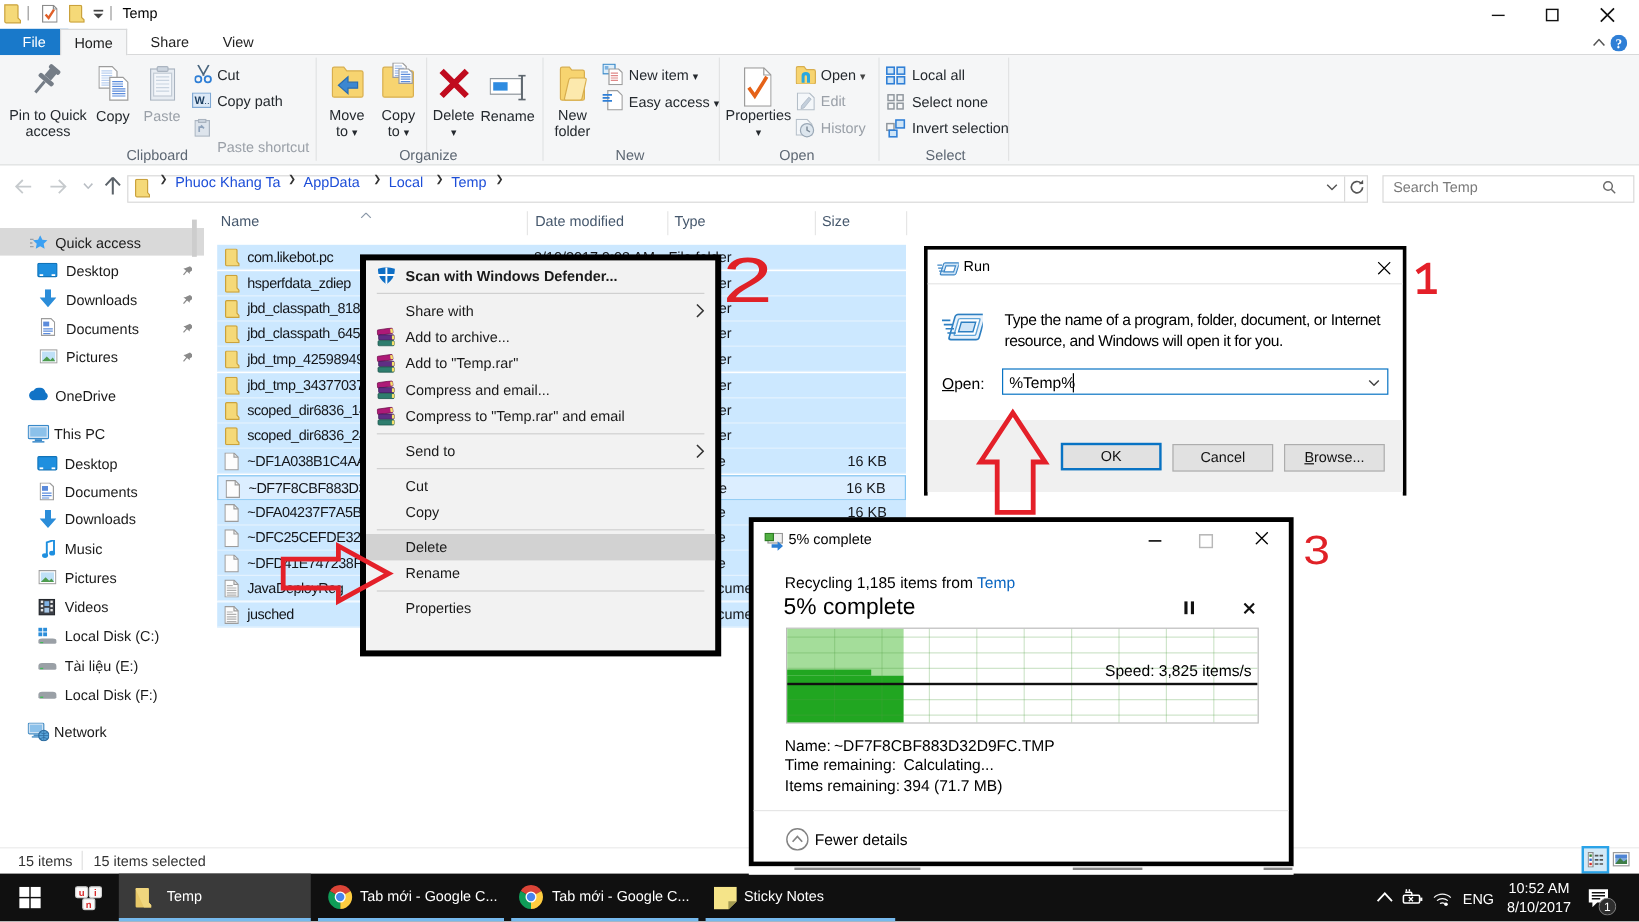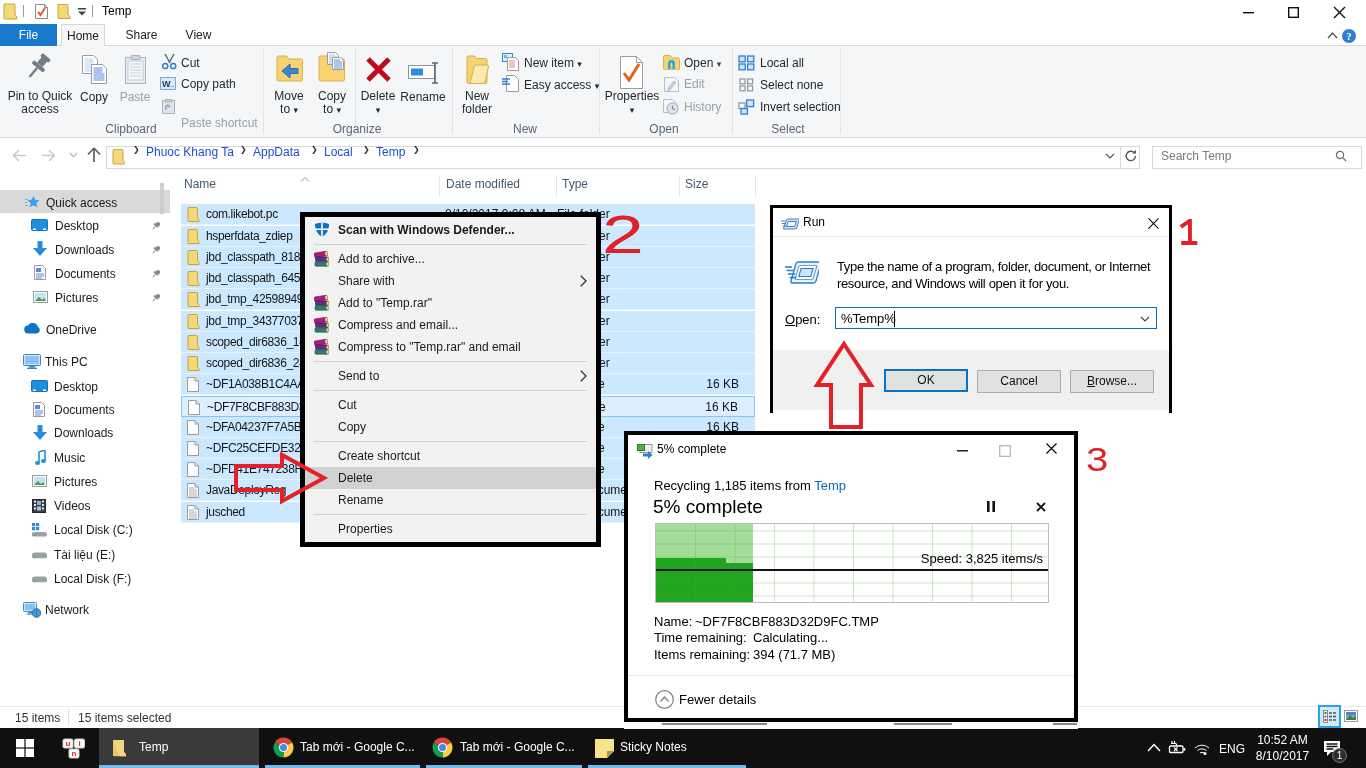--- a/index.html
+++ b/index.html
@@ -10,21 +10,21 @@
 
 
 #titlebar { left:0; top:0; width:1366px; height:24px; background:#fff; }
 .qat-sep { width:1px; height:12px; background:#9a9a9a; top:5px; }
 #title-text { left:102px; top:4px; font-size:12px; color:#000; }
 
 
 #tabrow { left:0; top:24px; width:1366px; height:22px; background:#fff; border-bottom:1px solid #d8d9da; }
 .tab { position:absolute; top:0; height:22px; display:flex; align-items:center; justify-content:center; font-size:12px; color:#222; }
 #tab-file { left:0; width:57px; background:#1979ca; color:#fff; }
-#tab-home { left:61px; width:44px; background:#f5f6f7; border:1px solid #d8d9da; border-bottom:none; height:23px; }
+#tab-home { left:50px; width:56px; background:#f5f6f7; border:1px solid #d8d9da; border-bottom:none; height:23px; }
 #tab-share { left:113px; width:57px; }
 #tab-view { left:170px; width:57px; }
 
 
 #ribbon { left:0; top:46px; width:1366px; height:92px; background:#f5f6f7; border-bottom:1px solid #d8d9da; }
 .rib-sep { position:absolute; top:2px; width:1px; height:86px; background:#e2e3e4; }
 .rib-label { position:absolute; top:122px; font-size:12px; color:#5d6773; width:120px; text-align:center; }
 .bigbtn { position:absolute; top:49px; width:70px; text-align:center; font-size:12px; color:#24292e; }
 .smalltxt { position:absolute; font-size:12px; color:#24292e; }
 .gray { color:#9aa0a8; }
@@ -766,33 +766,33 @@
 
 <div class="abs" id="ctxmenu">
     <div id="ctxinner">
   <div class="mi" style="font-weight:bold;">
     <svg class="mico" width="16" height="16" viewBox="0 0 16 16">
           <path d="M1 2 q7 -2.5 14 0 q0.5 8 -7 13 q-7.5 -5 -7 -13 z" fill="#0f6fc5"></path>
           <path d="M8 1 V15 M1 7.2 H15" stroke="#fff" stroke-width="1.6"></path>
         </svg>
     Scan with Windows Defender...</div>
   <div class="msep"></div>
+  <div class="mi">Share with<svg class="marrow" width="7" height="12" viewBox="0 0 7 12">
+          <path d="M0.8 0.8 L6 6 L0.8 11.2" fill="none" stroke="#333" stroke-width="1.3"></path>
+        </svg></div>
   <div class="mi"><svg class="mico" width="16" height="16" viewBox="0 0 16 16">
           <g transform="rotate(-8 8 8)">
             <rect x="1" y="1" width="13" height="4.6" rx="1" fill="#ad1a77" stroke="#6d0f4a" stroke-width="0.6"></rect>
             <rect x="12" y="1.6" width="2" height="3.4" fill="#f7e26b"></rect>
           </g>
           <rect x="1.5" y="6" width="13" height="4.4" rx="1" fill="#5f2d84" stroke="#3c1a56" stroke-width="0.6"></rect>
           <rect x="12.6" y="6.6" width="2" height="3.2" fill="#f7e26b"></rect>
           <rect x="1" y="10.8" width="13.5" height="4.4" rx="1" fill="#2e7d6e" stroke="#1b5248" stroke-width="0.6"></rect>
           <rect x="12.6" y="11.4" width="2" height="3.2" fill="#f7e26b"></rect>
         </svg>Add to archive...</div>
-  <div class="mi">Share with<svg class="marrow" width="7" height="12" viewBox="0 0 7 12">
-          <path d="M0.8 0.8 L6 6 L0.8 11.2" fill="none" stroke="#333" stroke-width="1.3"></path>
-        </svg></div>
   <div class="mi"><svg class="mico" width="16" height="16" viewBox="0 0 16 16">
           <g transform="rotate(-8 8 8)">
             <rect x="1" y="1" width="13" height="4.6" rx="1" fill="#ad1a77" stroke="#6d0f4a" stroke-width="0.6"></rect>
             <rect x="12" y="1.6" width="2" height="3.4" fill="#f7e26b"></rect>
           </g>
           <rect x="1.5" y="6" width="13" height="4.4" rx="1" fill="#5f2d84" stroke="#3c1a56" stroke-width="0.6"></rect>
           <rect x="12.6" y="6.6" width="2" height="3.2" fill="#f7e26b"></rect>
           <rect x="1" y="10.8" width="13.5" height="4.4" rx="1" fill="#2e7d6e" stroke="#1b5248" stroke-width="0.6"></rect>
           <rect x="12.6" y="11.4" width="2" height="3.2" fill="#f7e26b"></rect>
         </svg>Add to "Temp.rar"</div>
@@ -817,21 +817,20 @@
           <rect x="12.6" y="11.4" width="2" height="3.2" fill="#f7e26b"></rect>
         </svg>Compress to "Temp.rar" and email</div>
   <div class="msep"></div>
   <div class="mi">Send to<svg class="marrow" width="7" height="12" viewBox="0 0 7 12">
           <path d="M0.8 0.8 L6 6 L0.8 11.2" fill="none" stroke="#333" stroke-width="1.3"></path>
         </svg></div>
   <div class="msep"></div>
   <div class="mi">Cut</div>
   <div class="mi">Copy</div>
   <div class="msep"></div>
-  <div class="mi">Create shortcut</div>
   <div class="mi" style="background:#d2d2d2;">Delete</div>
   <div class="mi">Rename</div>
   <div class="msep"></div>
   <div class="mi">Properties</div>
 </div>
   </div>
 
 <div class="abs" id="rundlg">
     <div id="runinner">
   <svg style="position:absolute;left:8px;top:10px;" width="18" height="12" viewBox="0 0 18 12">

